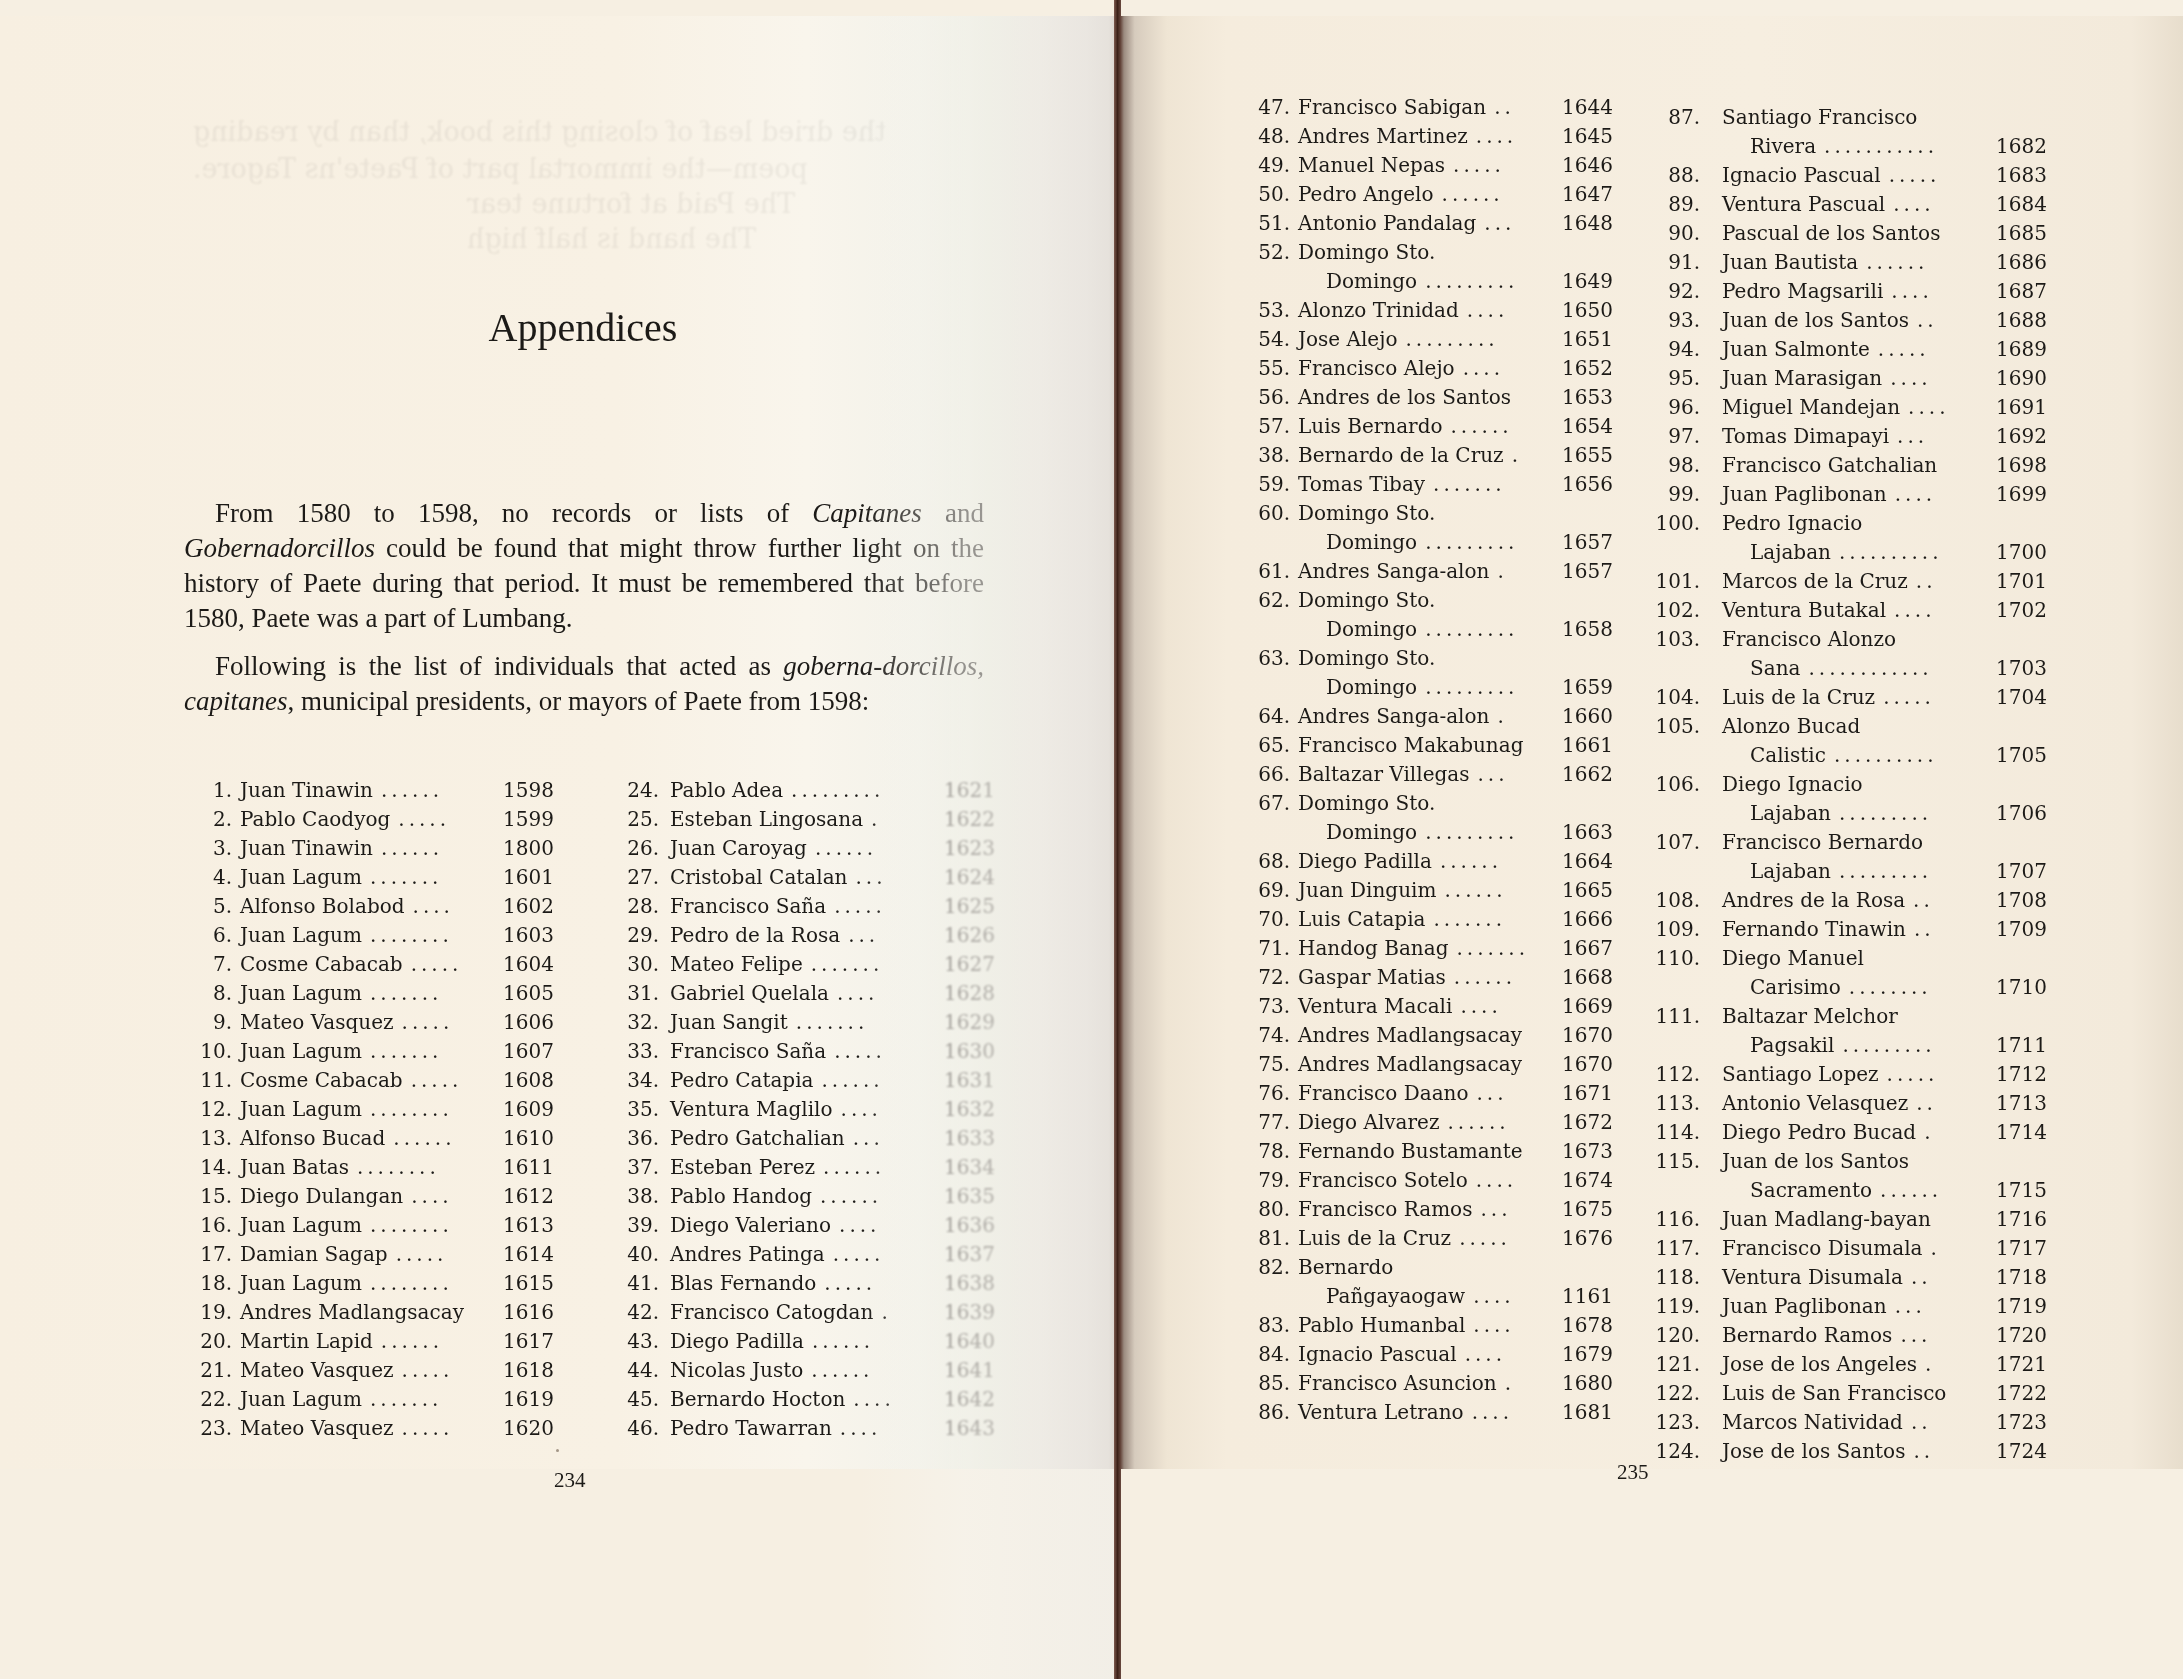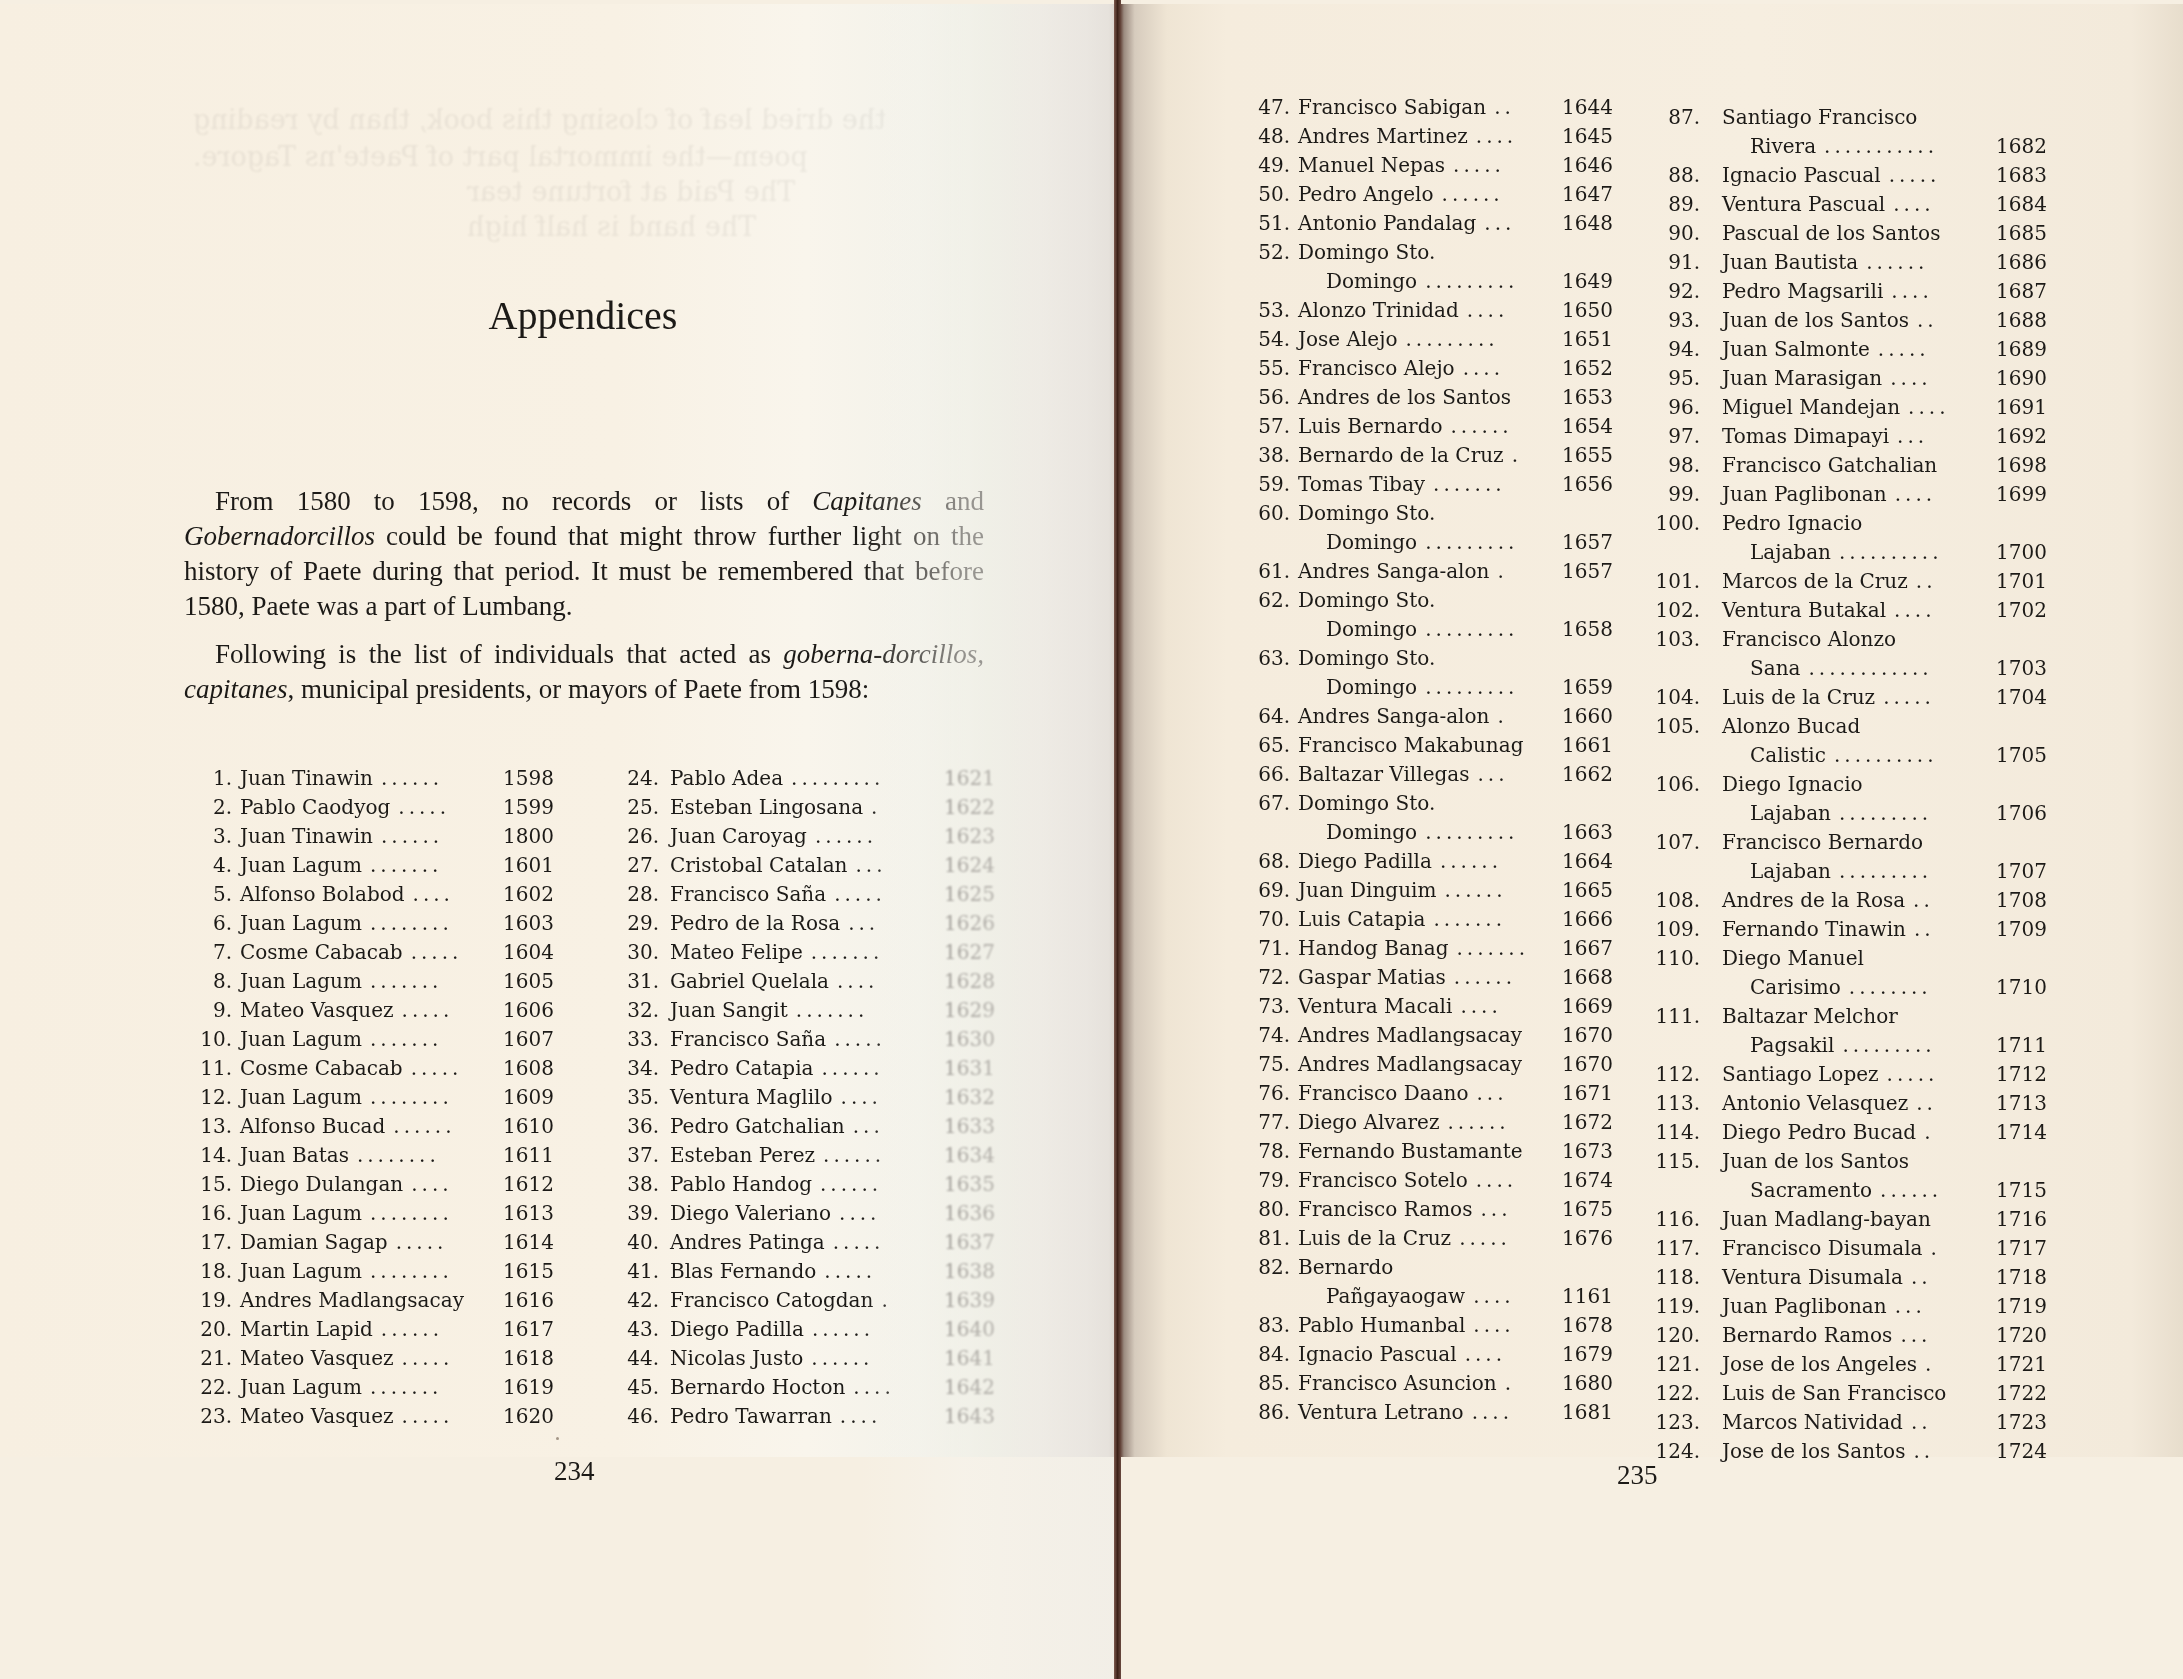--- a/index.html
+++ b/index.html
@@ -2,21 +2,21 @@
 <html style="font-size:10.7px"><head>
 <meta charset="utf-8">
 <style>
   html, body { margin: 0; padding: 0; }
   body {
     width: 2183px; height: 1679px; overflow: hidden; position: relative;
     background: #f6efe2;
     font-family: "DejaVu Serif", "Liberation Serif", serif;
     color: #1c1a17;
   }
-  .page { position: absolute; top: 4px; height: 1453px; }
+  .page { position: absolute; top: 16px; height: 1453px; }
   #page-left {
     left: 0; width: 1120px;
     background: linear-gradient(90deg, #f7efe1 0%, #f8f1e4 55%, #f9f5ec 72%, #f3f2ea 82%, #e9ebdf 88%, #e6e1da 93%, #d9d1cc 97%, #c9beb9 99%, #8a6f63 100%);
   }
   #page-right {
     left: 1120px; width: 1064px;
     background: linear-gradient(90deg, #5b3a30 0px, #9b8b80 4px, #d6cbbd 14.7px, #efe5d4 47px, #f5ecdd 107px, #f6eee0 60%, #f3eadb 95%, #e7ddcc 100%);
   }
   .spine {
     position: absolute; left: 1114px; top: 0; width: 6.7px; height: 1679px;
@@ -60,21 +60,21 @@
   .row.cont .name { left: calc(var(--namex) + 28px); text-align: center; }
 
   #col-l1 { left: 197px; top: 760px; width: 357px; --numw: 35px; --namex: 43px; }
   #col-l2 { left: 620px; top: 760px; width: 375px; --numw: 39px; --namex: 50px; }
   #col-r1 { left: 1245px; top: 93px; width: 368px; --numw: 45px; --namex: 53px; }
   #col-r2 { left: 1659px; top: 103px; width: 388px; --numw: 41px; --namex: 63px; }
 
   .blurred { filter: blur(1.1px); color: #3a3531; opacity: 0.85; }
 
   .page-number {
-    position: absolute; font-family: "Liberation Serif", serif; font-size: 27px;
+    position: absolute; font-family: "Liberation Serif", serif; font-size: 21px;
   }
   #page-num-left { left: 554px; top: 1452px; }
   #page-num-right { left: 1617px; top: 1460px; }
 
   .speck { position: absolute; width: 3.3px; height: 3.3px; border-radius: 50%; background: #6b5a4a; opacity: 0.6; }
 </style>
 </head>
 <body>
 
 <div id="page-left" class="page">

